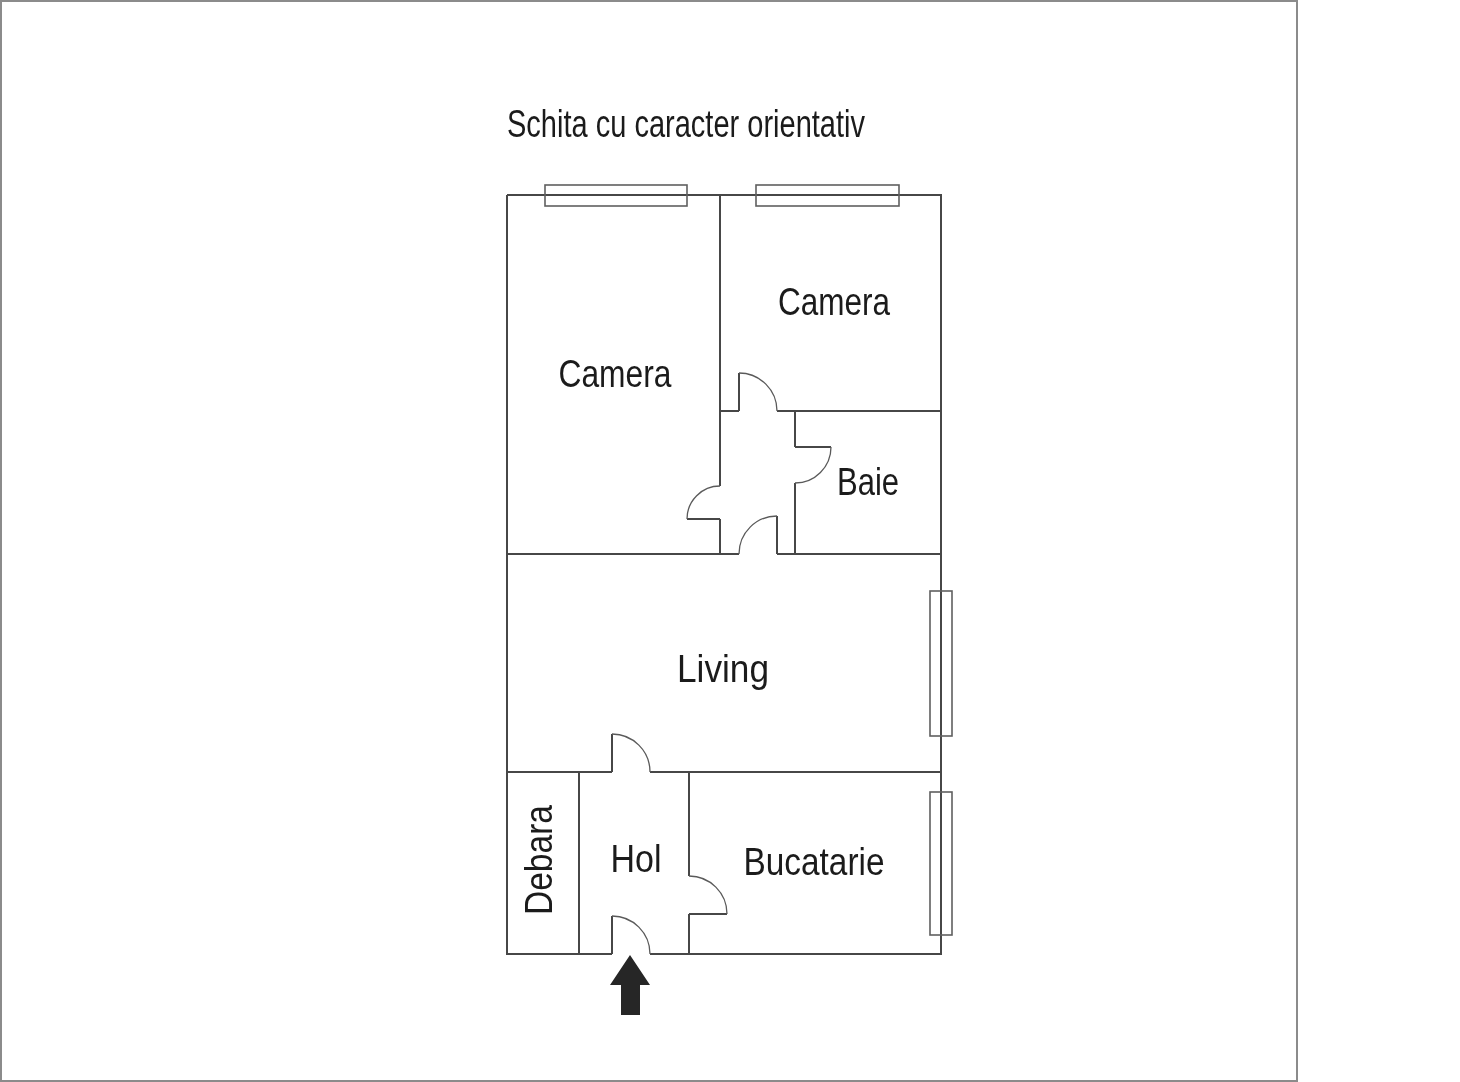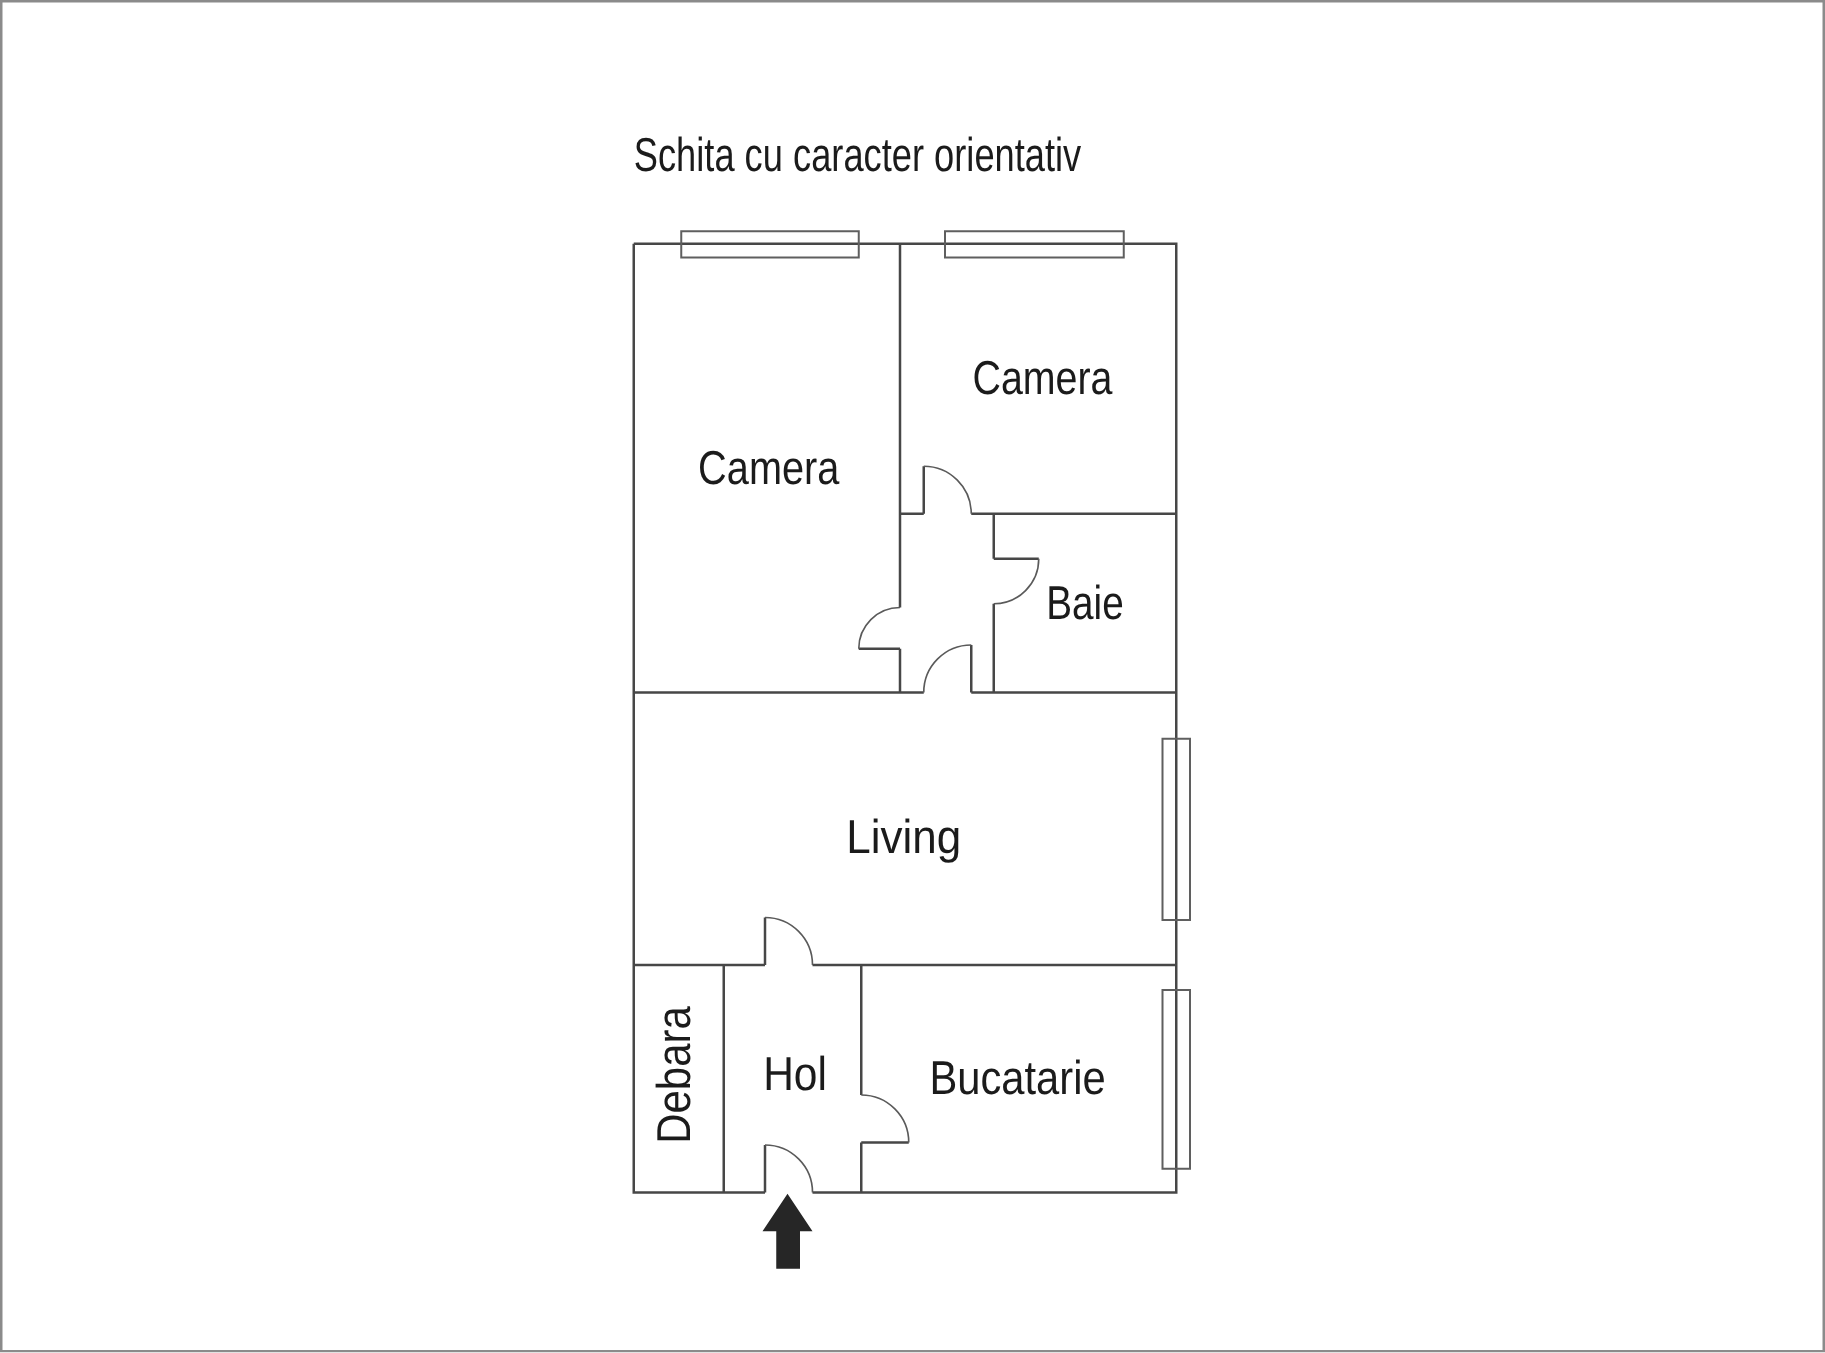--- a/index.html
+++ b/index.html
@@ -2,21 +2,21 @@
 <html><head>
 <meta charset="utf-8">
 <style>
   html, body {
     margin: 0;
     padding: 0;
     background: #ffffff;
   }
   .canvas {
     position: relative;
-    width: 1460px;
+    width: 1298px;
     height: 1082px;
     box-sizing: border-box;
     background: #ffffff;
     border: 2px solid #8b8b8b;
     overflow: hidden;
     font-family: "Liberation Sans", sans-serif;
   }
   .plan-svg {
     position: absolute;
     left: 0;

